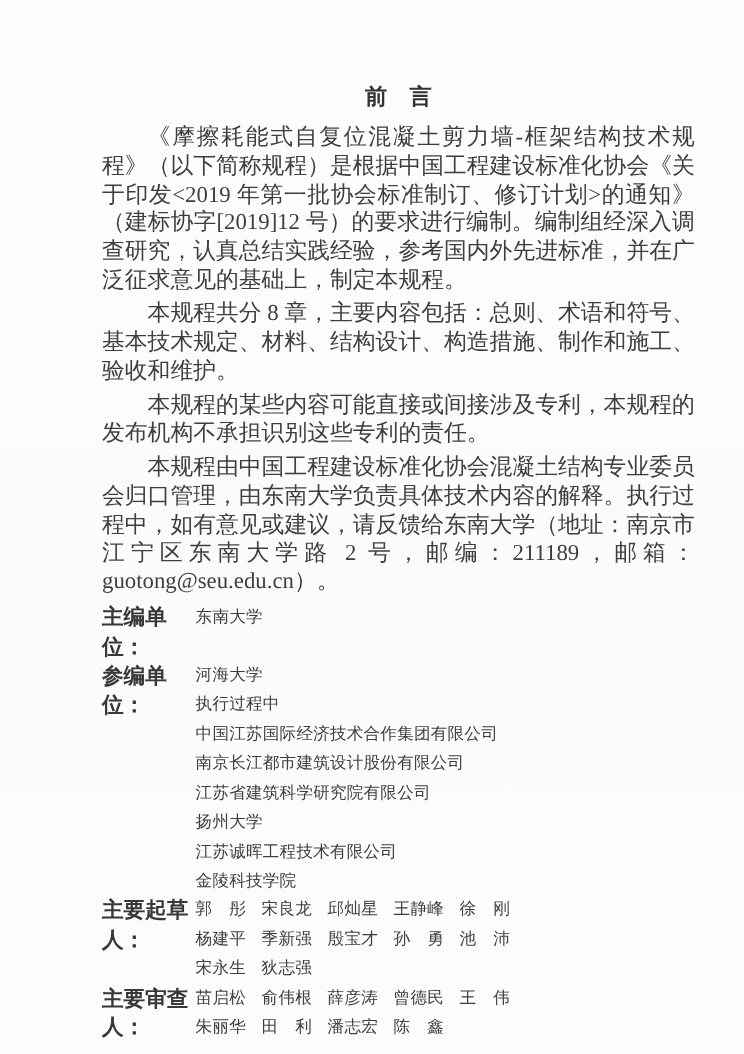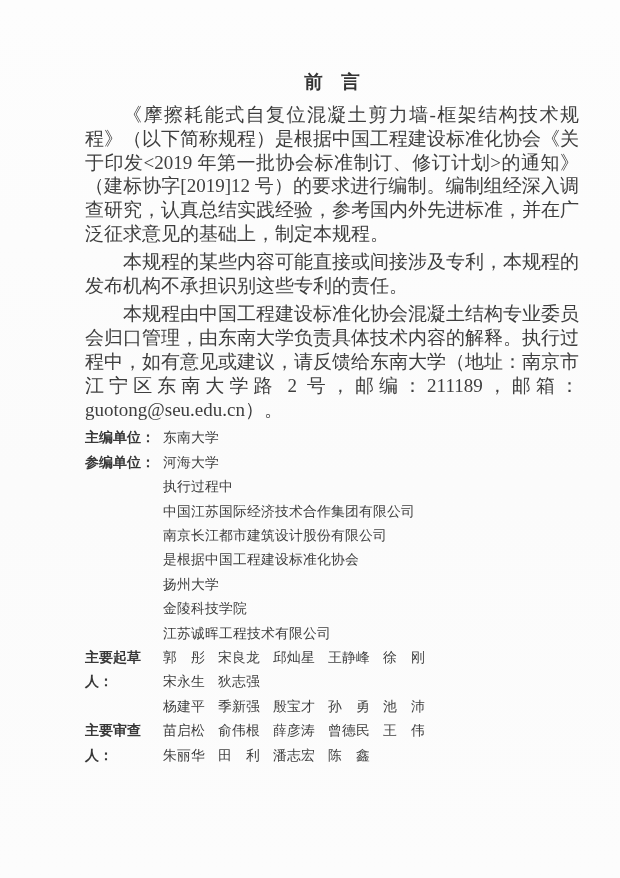--- a/index.html
+++ b/index.html
@@ -45,21 +45,21 @@
     letter-spacing: 0.2px;
   }
   .ed-row {
     display: flex;
     align-items: flex-start;
   }
   .ed-label {
     flex: none;
     width: 78px;
     font-weight: bold;
-    font-size: 14px;
+    font-size: 18px;
     line-height: 24.4px;
     color: #383838;
     letter-spacing: 0;
   }
   .unit-list .unit-line {
     line-height: 24.4px;
     font-family: Liberation Serif, serif;
   }
   .name-rows .name-row {
     display: flex;
@@ -72,67 +72,68 @@
 </style>
 </head>
 <body>
 
 <div class="page">
 
   <h1 class="doc-title">前　言</h1>
 
   <div class="paragraphs">
       <p>《摩擦耗能式自复位混凝土剪力墙-框架结构技术规程》（以下简称规程）是根据中国工程建设标准化协会《关于印发&lt;2019 年第一批协会标准制订、修订计划&gt;的通知》（建标协字[2019]12 号）的要求进行编制。编制组经深入调查研究，认真总结实践经验，参考国内外先进标准，并在广泛征求意见的基础上，制定本规程。</p>
+      <p>本规程共分 8 章，主要内容包括：总则、术语和符号、基本技术规定、材料、结构设计、构造措施、制作和施工、验收和维护。</p>
       <p>本规程的某些内容可能直接或间接涉及专利，本规程的发布机构不承担识别这些专利的责任。</p>
       <p>本规程由中国工程建设标准化协会混凝土结构专业委员会归口管理，由东南大学负责具体技术内容的解释。执行过程中，如有意见或建议，请反馈给东南大学（地址：南京市江宁区东南大学路 2 号，邮编：211189，邮箱：guotong@seu.edu.cn）。</p>
     </div>
 
   <div class="editorial">
 
     <div class="ed-row">
       <span class="ed-label">主编单位：</span>
       <div class="unit-list">
           <div class="unit-line">东南大学</div>
         </div>
     </div>
 
     <div class="ed-row">
       <span class="ed-label">参编单位：</span>
       <div class="unit-list">
           <div class="unit-line">河海大学</div>
           <div class="unit-line">执行过程中</div>
           <div class="unit-line">中国江苏国际经济技术合作集团有限公司</div>
           <div class="unit-line">南京长江都市建筑设计股份有限公司</div>
-          <div class="unit-line">是根据中国工程建设标准化协会</div>
+          <div class="unit-line">江苏省建筑科学研究院有限公司</div>
           <div class="unit-line">扬州大学</div>
+          <div class="unit-line">江苏诚晖工程技术有限公司</div>
           <div class="unit-line">金陵科技学院</div>
-          <div class="unit-line">江苏诚晖工程技术有限公司</div>
         </div>
     </div>
 
     <div class="ed-row">
       <span class="ed-label">主要起草人：</span>
       <div class="name-rows">
           <div class="name-row">
             <span class="person-name">郭　彤</span>
             <span class="person-name">宋良龙</span>
             <span class="person-name">邱灿星</span>
             <span class="person-name">王静峰</span>
             <span class="person-name">徐　刚</span>
           </div>
           <div class="name-row">
-            <span class="person-name">宋永生</span>
-            <span class="person-name">狄志强</span>
-          </div>
-          <div class="name-row">
             <span class="person-name">杨建平</span>
             <span class="person-name">季新强</span>
             <span class="person-name">殷宝才</span>
             <span class="person-name">孙　勇</span>
             <span class="person-name">池　沛</span>
+          </div>
+          <div class="name-row">
+            <span class="person-name">宋永生</span>
+            <span class="person-name">狄志强</span>
           </div>
         </div>
     </div>
 
     <div class="ed-row">
       <span class="ed-label">主要审查人：</span>
       <div class="name-rows">
           <div class="name-row">
             <span class="person-name">苗启松</span>
             <span class="person-name">俞伟根</span>

